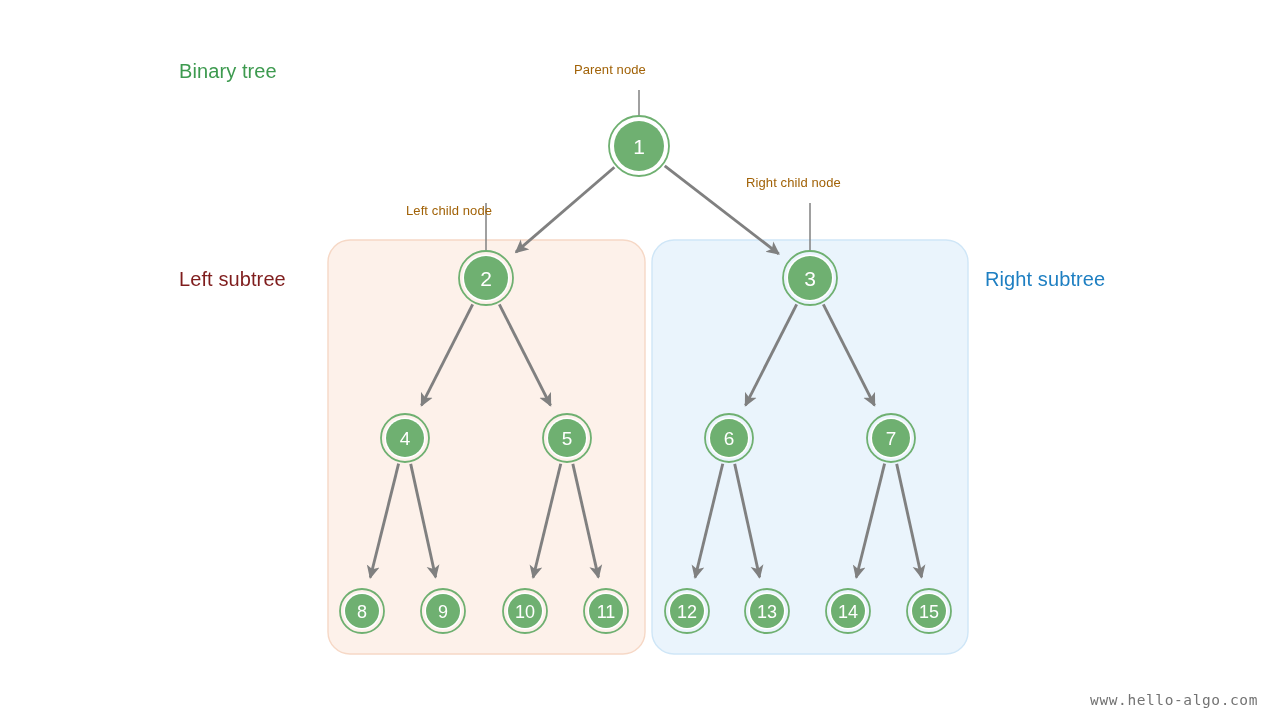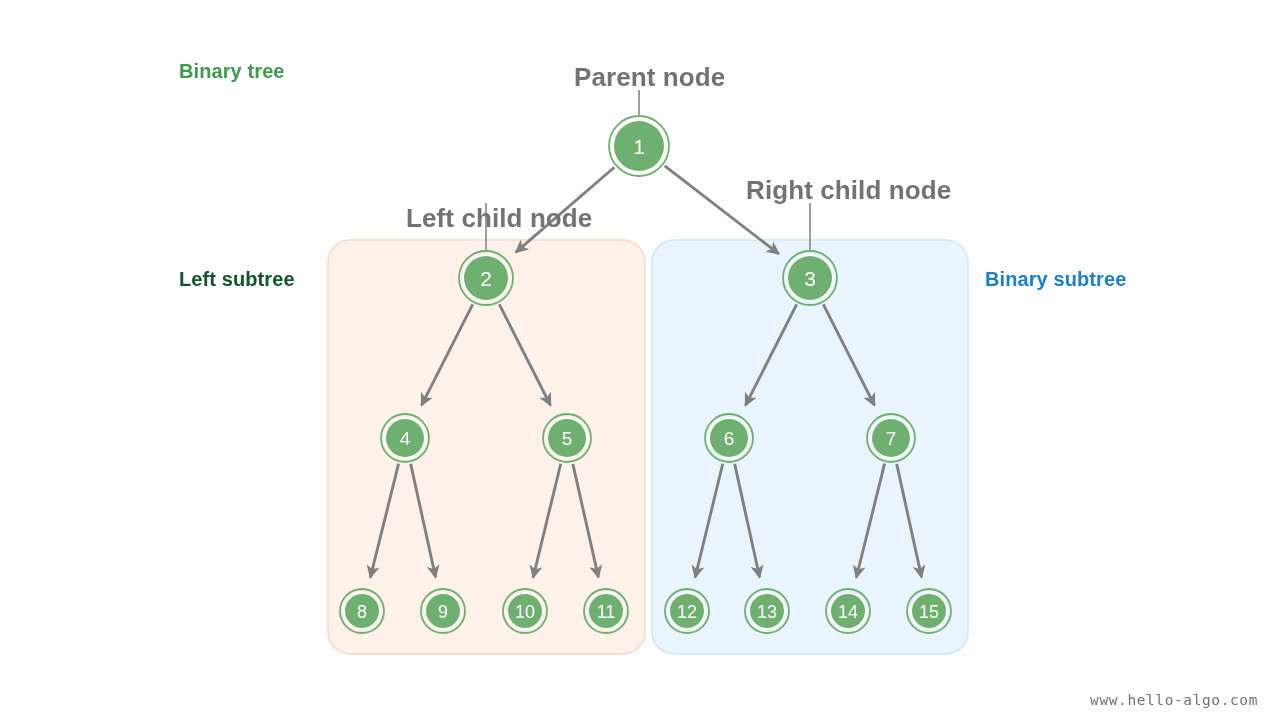--- a/index.html
+++ b/index.html
@@ -17,26 +17,26 @@
   }
   #scene {
     position: absolute;
     inset: 0;
     width: 1280px;
     height: 720px;
   }
   .lbl {
     position: absolute;
     white-space: nowrap;
-    font-weight: bold;
+    font-weight: normal;
     letter-spacing: 0.1px;
   }
   .lbl-dark {
-    color: #737373;
-    font-size: 26px;
+    color: #a16207;
+    font-size: 13px;
   }
   .lbl-title {
     font-size: 20px;
   }
   .node-text {
     font-family: "Liberation Sans", sans-serif;
     fill: #ffffff;
     font-size: 21px;
     text-anchor: middle;
     dominant-baseline: central;
@@ -190,19 +190,19 @@
   </svg>
 
   <div class="lbl lbl-title" style="left:179px; top:60px; color:#3d9a4f;">Binary tree</div>
 
   <div class="lbl lbl-dark" style="left:574px; top:62px;">Parent node</div>
 
   <div class="lbl lbl-dark" style="left:406px; top:175px;margin-top:28px;">Left child node</div>
 
   <div class="lbl lbl-dark" style="left:722px; top:175px;margin-left:24px;">Right child node</div>
 
-  <div class="lbl lbl-title" style="left:179px; top:268px; color:#14532d;">Left subtree</div>
-
-  <div class="lbl lbl-title" style="left:985px; top:268px; color:#1E7FC2;">Binary subtree</div>
+  <div class="lbl lbl-title" style="left:179px; top:268px; color:#7f1d1d;">Left subtree</div>
+
+  <div class="lbl lbl-title" style="left:985px; top:268px; color:#1E7FC2;">Right subtree</div>
 
   <div class="watermark">www.hello-algo.com</div>
 
 </div>
 
 </body></html>

